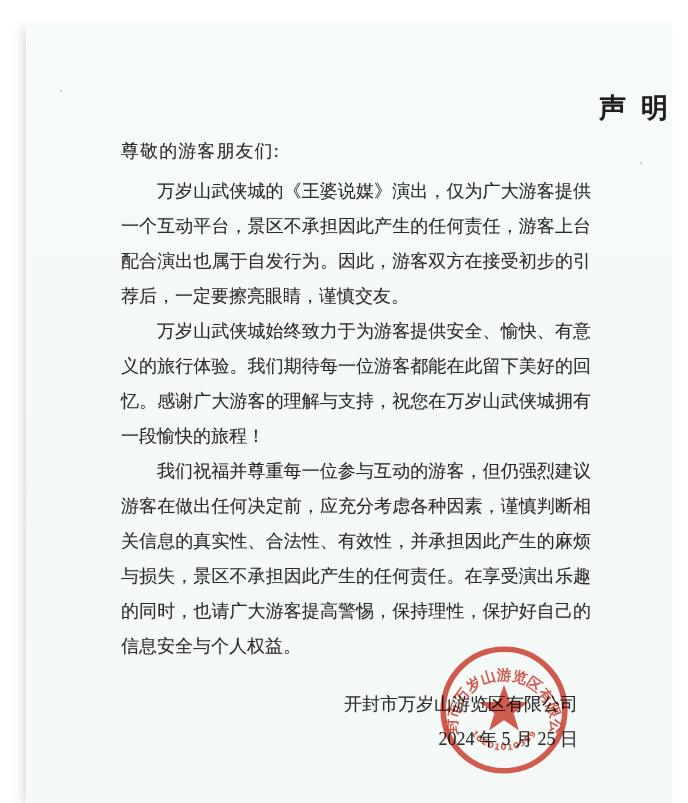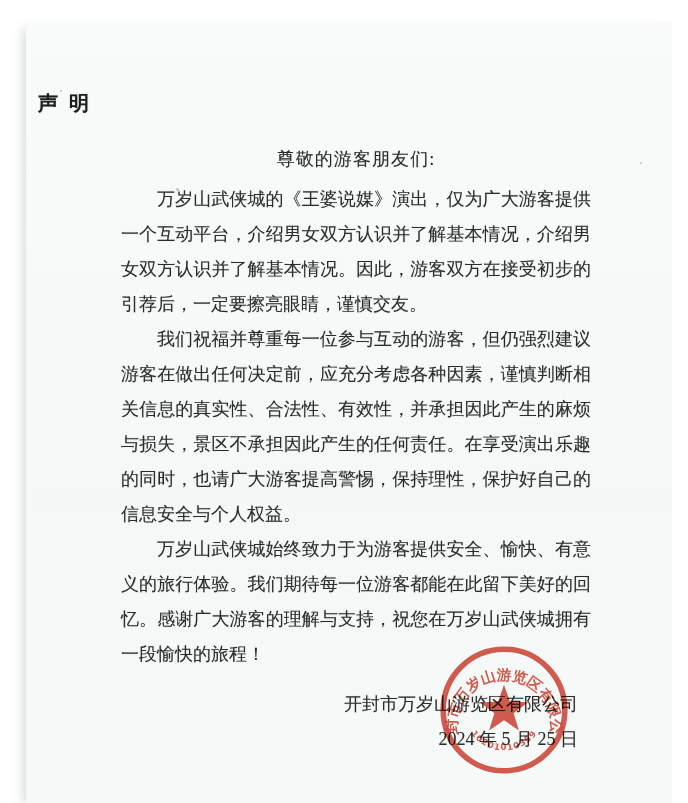--- a/index.html
+++ b/index.html
@@ -22,43 +22,42 @@
     left: 26px;
     top: 22px;
     width: 646px;
     height: 781px;
     background: linear-gradient(180deg, #f7fbfa 0%, #f4f8f7 60%, #f5f9f8 100%);
     box-shadow: -6px 4px 10px -3px rgba(140, 155, 160, 0.35);
   }
   .doc-title {
     position: absolute;
     top: 68px;
-    left: 12px;
+    left: 0;
     width: 100%;
-    text-align: left;
-    font-size: 20px;
+    text-align: right;
+    font-size: 27px;
     font-weight: bold;
     color: #1d1d1d;
     letter-spacing: 0.15em;
     text-shadow: 0 0 1px rgba(40,40,40,0.35);
   }
   .content {
     position: absolute;
     left: 95px;
     top: 112px;
     width: 470px;
     font-size: 18px;
     line-height: 35px;
     color: #2c2c2c;
     text-shadow: 0 0 1px rgba(70,70,70,0.30);
   }
   .salutation {
-    margin: 8px 0 5px 0;
+    margin: 0 0 5px 0;
     letter-spacing: 0.06em;
-    text-align: center;
   }
   .para {
     margin: 0;
     text-indent: 2em;
     text-align: justify;
     text-justify: inter-ideograph;
     letter-spacing: 0;
   }
   .signature {
     position: absolute;
@@ -91,23 +90,23 @@
 <body>
 
 <div class="stage">
   <div class="paper">
 
     <div class="doc-title">声 明</div>
 
     <div class="content">
       <p class="salutation">尊敬的游客朋友们:</p>
       <div>
-          <p class="para">万岁山武侠城的《王婆说媒》演出，仅为广大游客提供一个互动平台，介绍男女双方认识并了解基本情况，介绍男女双方认识并了解基本情况。因此，游客双方在接受初步的引荐后，一定要擦亮眼睛，谨慎交友。</p>
+          <p class="para">万岁山武侠城的《王婆说媒》演出，仅为广大游客提供一个互动平台，景区不承担因此产生的任何责任，游客上台配合演出也属于自发行为。因此，游客双方在接受初步的引荐后，一定要擦亮眼睛，谨慎交友。</p>
+          <p class="para">万岁山武侠城始终致力于为游客提供安全、愉快、有意义的旅行体验。我们期待每一位游客都能在此留下美好的回忆。感谢广大游客的理解与支持，祝您在万岁山武侠城拥有一段愉快的旅程！</p>
           <p class="para">我们祝福并尊重每一位参与互动的游客，但仍强烈建议游客在做出任何决定前，应充分考虑各种因素，谨慎判断相关信息的真实性、合法性、有效性，并承担因此产生的麻烦与损失，景区不承担因此产生的任何责任。在享受演出乐趣的同时，也请广大游客提高警惕，保持理性，保护好自己的信息安全与个人权益。</p>
-          <p class="para">万岁山武侠城始终致力于为游客提供安全、愉快、有意义的旅行体验。我们期待每一位游客都能在此留下美好的回忆。感谢广大游客的理解与支持，祝您在万岁山武侠城拥有一段愉快的旅程！</p>
         </div>
     </div>
 
     <div class="signature">
       <div>开封市万岁山游览区有限公司</div>
       <div>2024 年 5 月 25 日</div>
     </div>
 
     <div class="seal">
       <svg viewBox="0 0 150 150" xmlns="http://www.w3.org/2000/svg">

